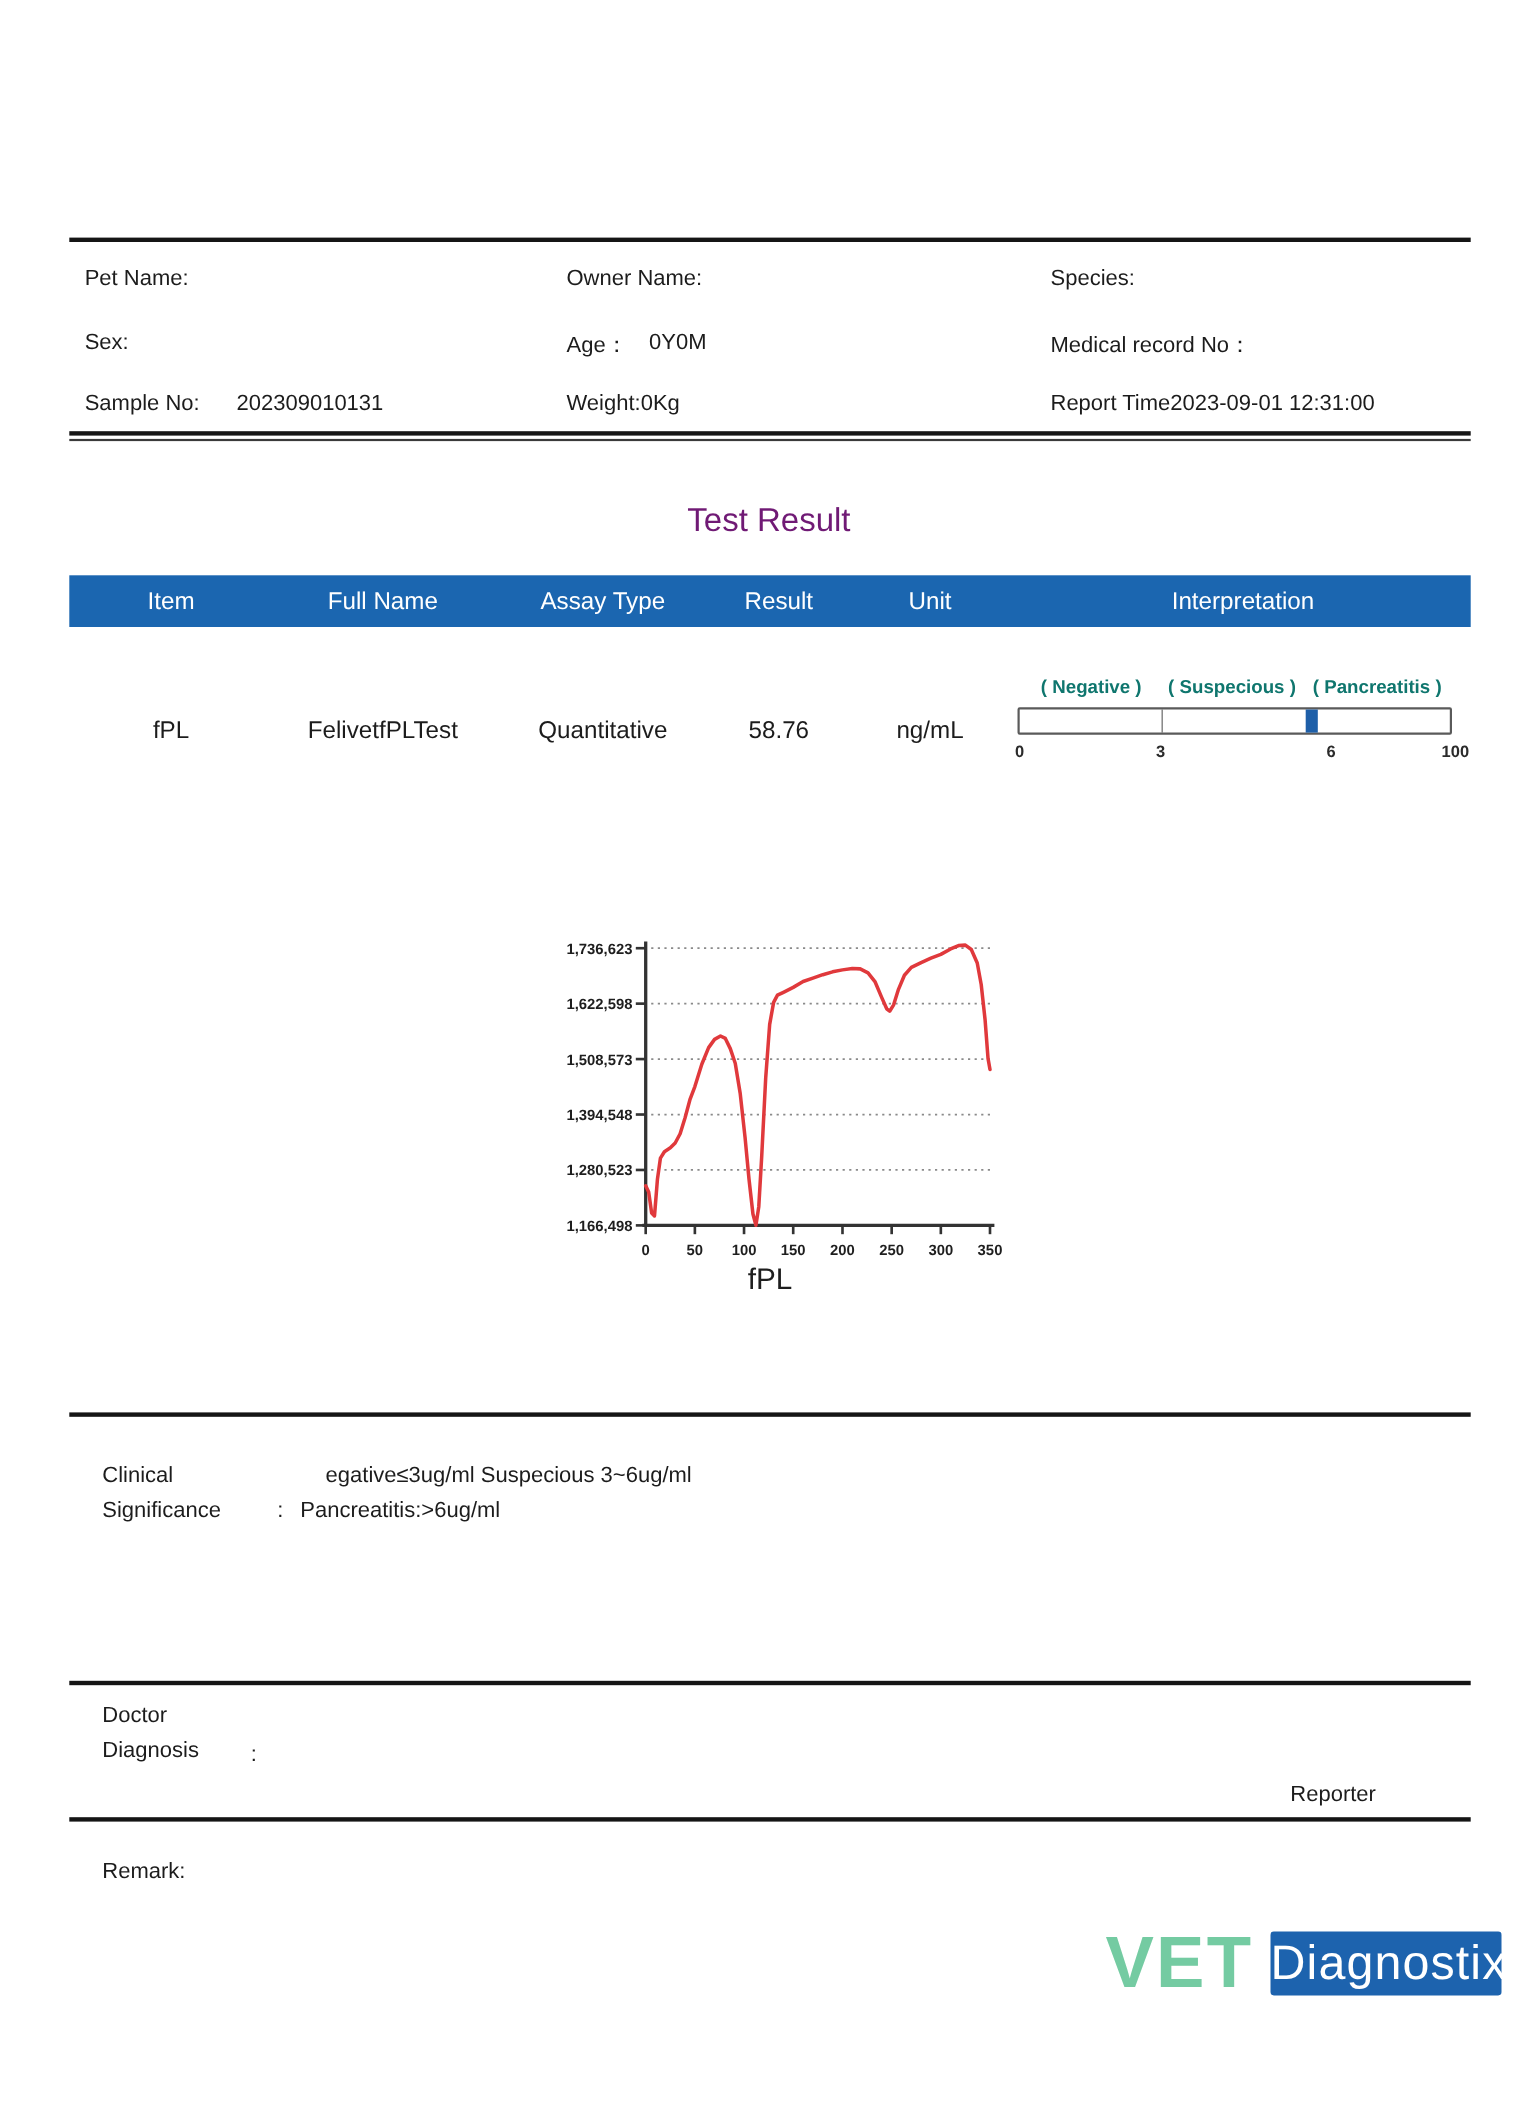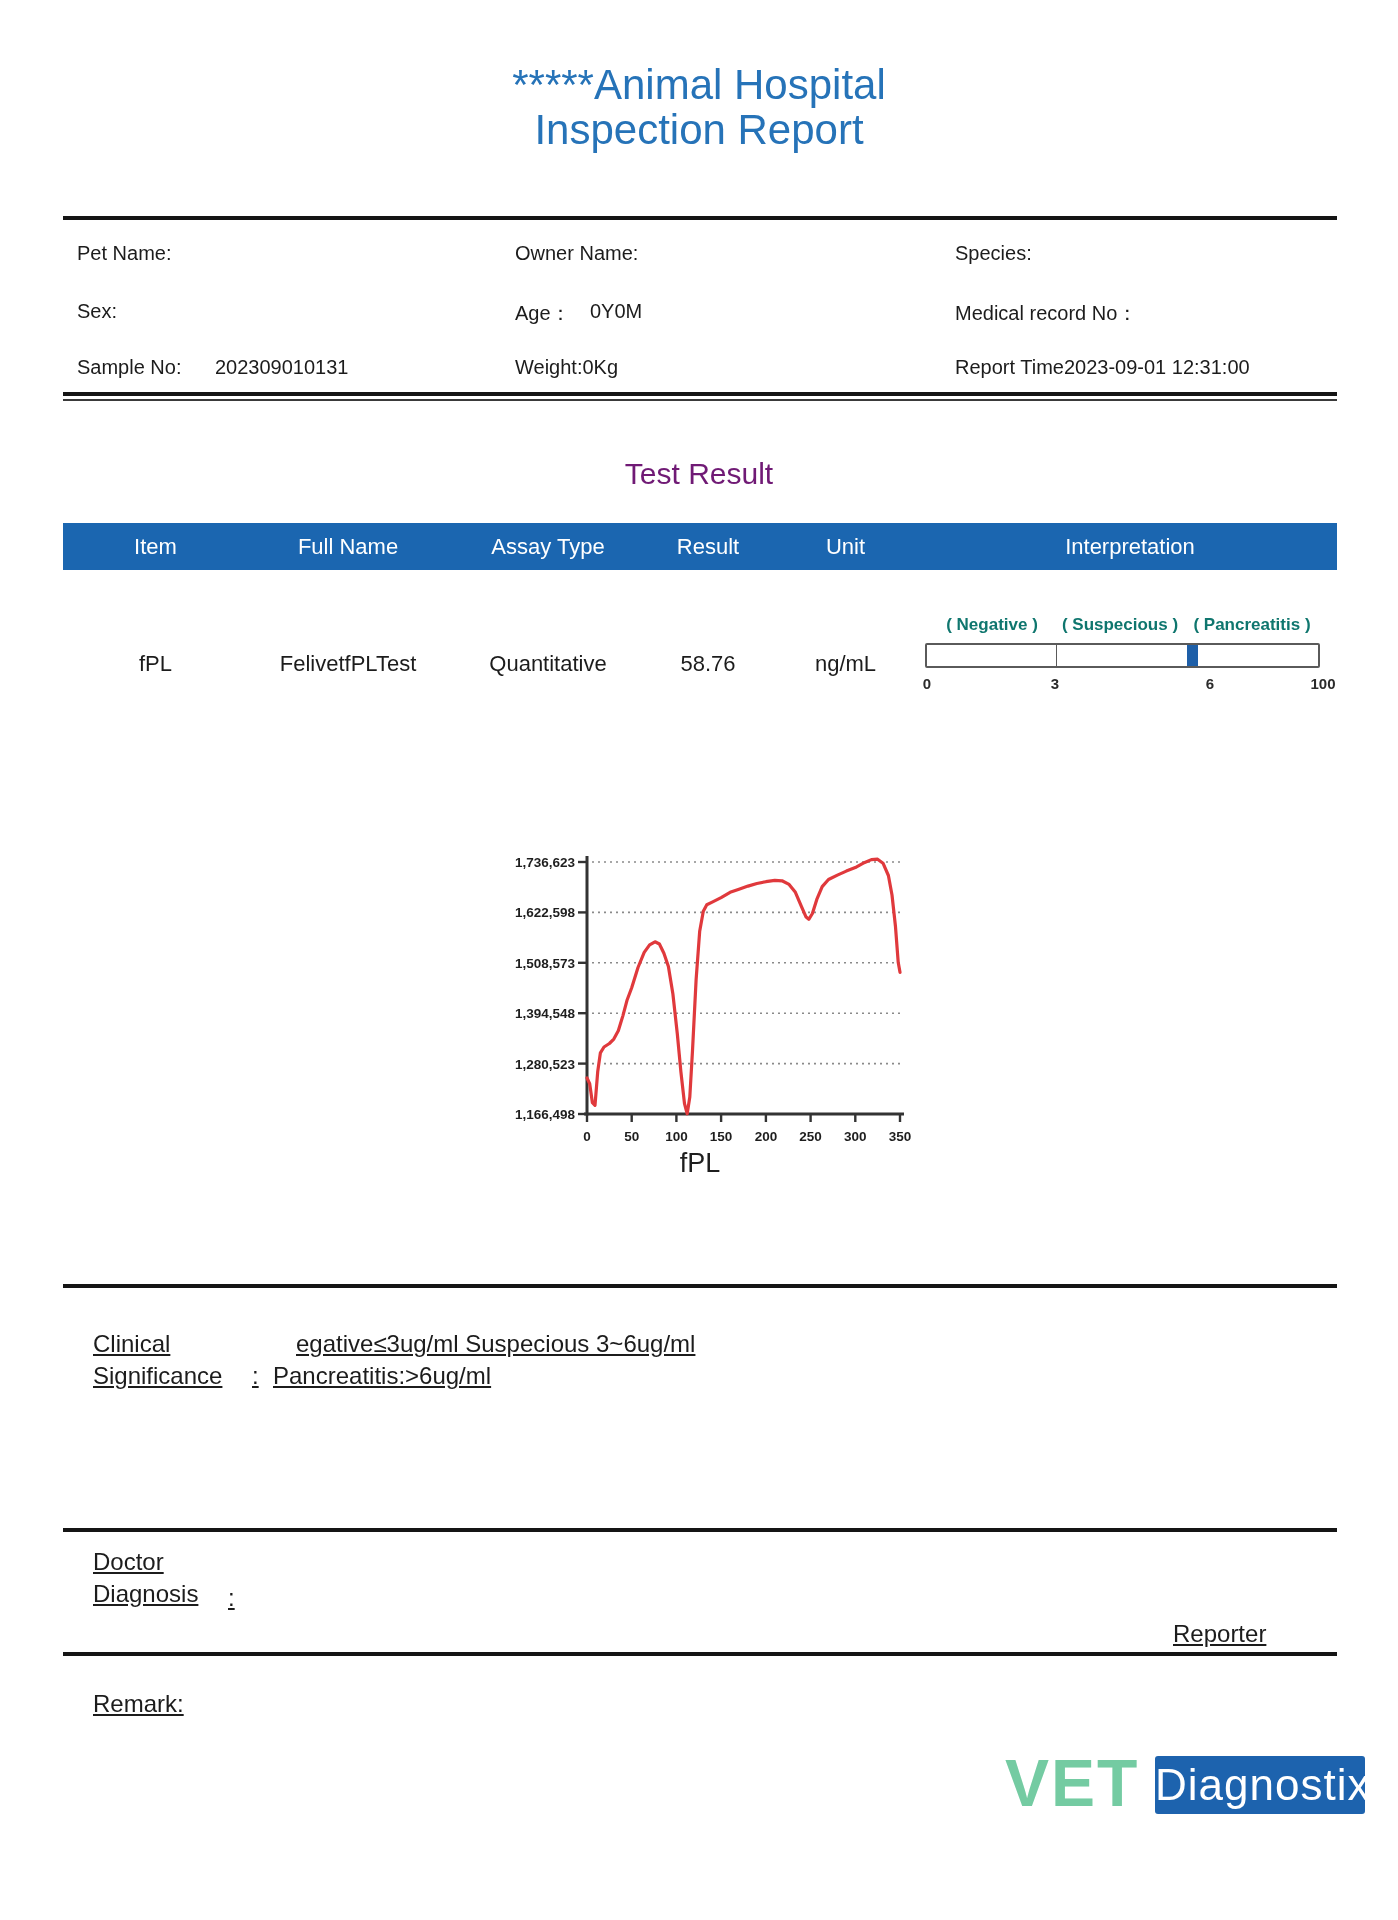--- a/index.html
+++ b/index.html
@@ -13,34 +13,30 @@
   .lbl { font-size:20px; white-space:nowrap; }
   .heading { width:1398px; text-align:center; color:#701a75; font-size:30px; }
   .thead { background:#1b66b0; color:#ffffff; }
   .thcell { position:absolute; top:0; height:47px; line-height:47px; text-align:center; font-size:22px; }
   .tcell { position:absolute; text-align:center; font-size:22px; white-space:nowrap; }
   .scale-lbl { position:absolute; top:0; transform:translateX(-50%); font-size:17px; font-weight:bold; color:#0f766e; white-space:nowrap;text-align:right; }
   .scale-tick { position:absolute; top:60px; transform:translateX(-50%); font-size:15px; font-weight:bold; color:#2b2b2b; }
   .scale-bar { position:absolute; top:28px; left:0; width:395px; height:25px; background:#fff; border:2px solid #5a5a5a; border-radius:2px; }
   .scale-divider { position:absolute; top:0; bottom:0; width:1.5px; background:#5a5a5a; }
   .scale-marker { position:absolute; top:0; bottom:0; width:11px; }
-  .clin { font-size:24px; white-space:nowrap;text-decoration:underline; }
+  .clin { font-size:20px; white-space:nowrap; }
   .logo-vet { font-size:66px; font-weight:bold; letter-spacing:2px; }
   .logo-box { border-radius:3px; text-align:center; }
   .logo-box span { color:#ffffff; font-size:44px; line-height:58px; font-weight:500; letter-spacing:1px; }
 </style>
 </head>
 <body>
 
 <div id="page">
 
-  <div class="abs title" style="top:63px; left:0;">
-    <div>*****Animal Hospital</div>
-    <div>Inspection Report</div>
-  </div>
 
   <div class="abs rule" style="left:63px; top:216px; width:1274px; height:4px;"></div>
 
   <div class="abs lbl" style="left:77px;  top:242px;">Pet Name:</div>
   <div class="abs lbl" style="left:515px; top:242px;">Owner Name:</div>
   <div class="abs lbl" style="left:955px; top:242px;">Species:</div>
 
   <div class="abs lbl" style="left:77px;  top:300px;">Sex:</div>
   <div class="abs lbl" style="left:515px; top:300px;">Age：</div>
   <div class="abs lbl" style="left:590px; top:300px;">0Y0M</div>

